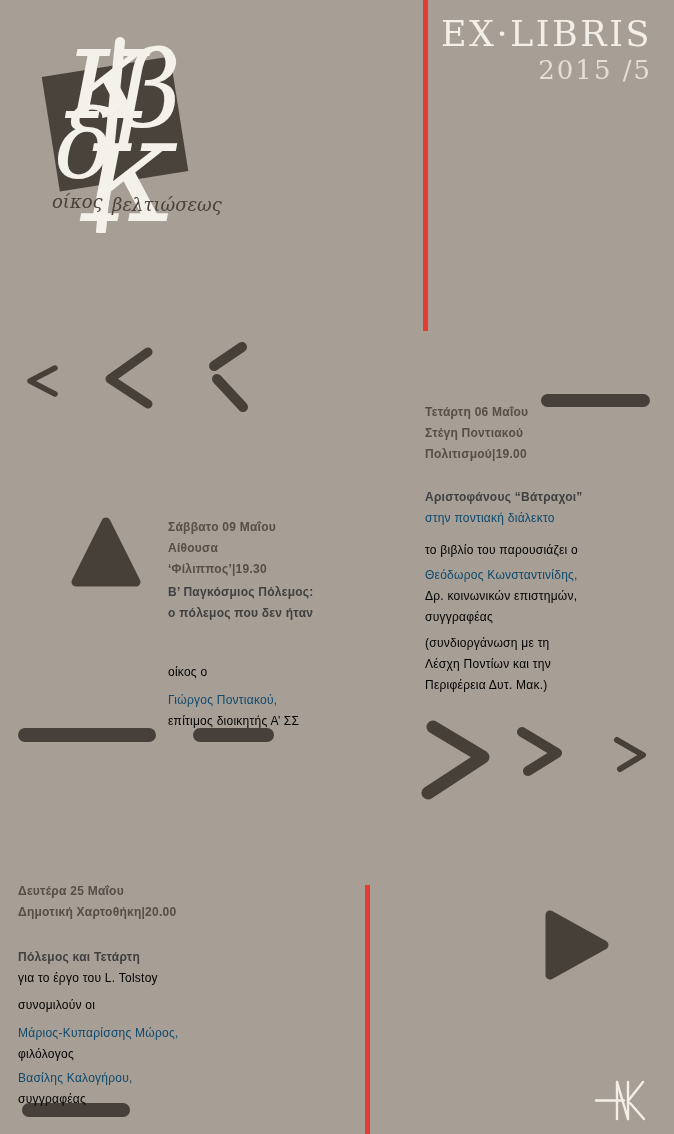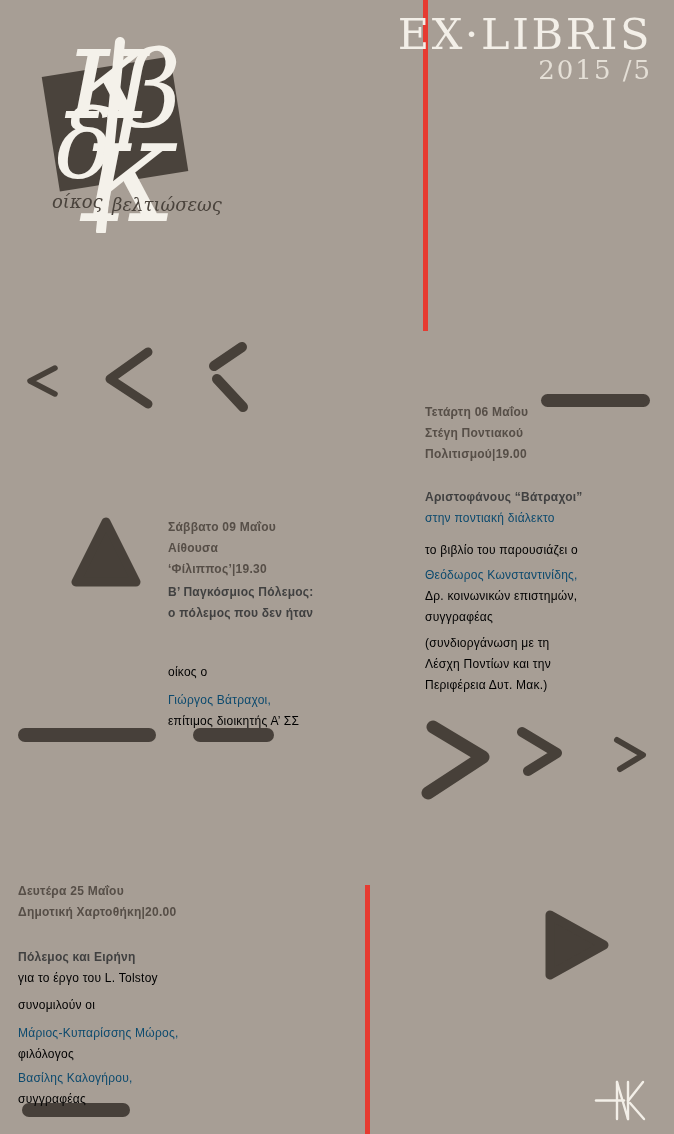--- a/index.html
+++ b/index.html
@@ -15,21 +15,21 @@
   .h   {color:#564e47;font-weight:600;}
   .t   {color:#404040;font-weight:700;}
   .lt  {color:#000000;font-weight:400;}
   .nm  {color:#0c4a6e;font-weight:400;}
   .pill{position:absolute;background:#47403a;border-radius:8px;z-index:2;}
   .redline{position:absolute;width:5px;background:#e63b31;z-index:1;}
   .brand{
     position:absolute;right:22px;top:14px;text-align:right;z-index:3;
     font-family:"DejaVu Serif","Liberation Serif",serif;color:#f3efe8;
   }
-  .brand .title{font-size:43px;letter-spacing:2.5px;line-height:40px;}
+  .brand .title{font-size:35px;letter-spacing:2.5px;line-height:40px;}
   .brand .issue{font-size:26px;letter-spacing:2px;line-height:32px;color:rgba(242,237,228,.82);}
   svg{display:block;}
 </style>
 </head>
 <body>
 
 <div class="canvas">
 
   <div class="redline" style="left:423px;top:0;height:331px"></div>
   <div class="redline" style="left:365px;top:885px;height:249px"></div>
@@ -111,30 +111,30 @@
     <div class="line h">‘Φίλιππος’|19.30</div>
   </div>
   <div class="block" style="left:168px;top:582px">
     <div class="line t">Β’ Παγκόσμιος Πόλεμος:</div>
     <div class="line t">ο πόλεμος που δεν ήταν</div>
   </div>
   <div class="block" style="left:168px;top:662px">
     <div class="line lt">οίκος ο</div>
   </div>
   <div class="block" style="left:168px;top:690px">
-    <div class="line nm">Γιώργος Βάτραχοι,</div>
+    <div class="line nm">Γιώργος Ποντιακού,</div>
     <div class="line lt">επίτιμος διοικητής Α’ ΣΣ</div>
   </div>
 
   <div class="block" style="left:18px;top:881px">
     <div class="line h">Δευτέρα 25 Μαΐου</div>
     <div class="line h">Δημοτική Χαρτοθήκη|20.00</div>
   </div>
   <div class="block" style="left:18px;top:947px">
-    <div class="line t">Πόλεμος και Ειρήνη</div>
+    <div class="line t">Πόλεμος και Τετάρτη</div>
     <div class="line lt">για το έργο του L. Tolstoy</div>
   </div>
   <div class="block" style="left:18px;top:995px">
     <div class="line lt">συνομιλούν οι</div>
   </div>
   <div class="block" style="left:18px;top:1023px">
     <div class="line nm">Μάριος-Κυπαρίσσης Μώρος,</div>
     <div class="line lt">φιλόλογος</div>
   </div>
   <div class="block" style="left:18px;top:1068px">

